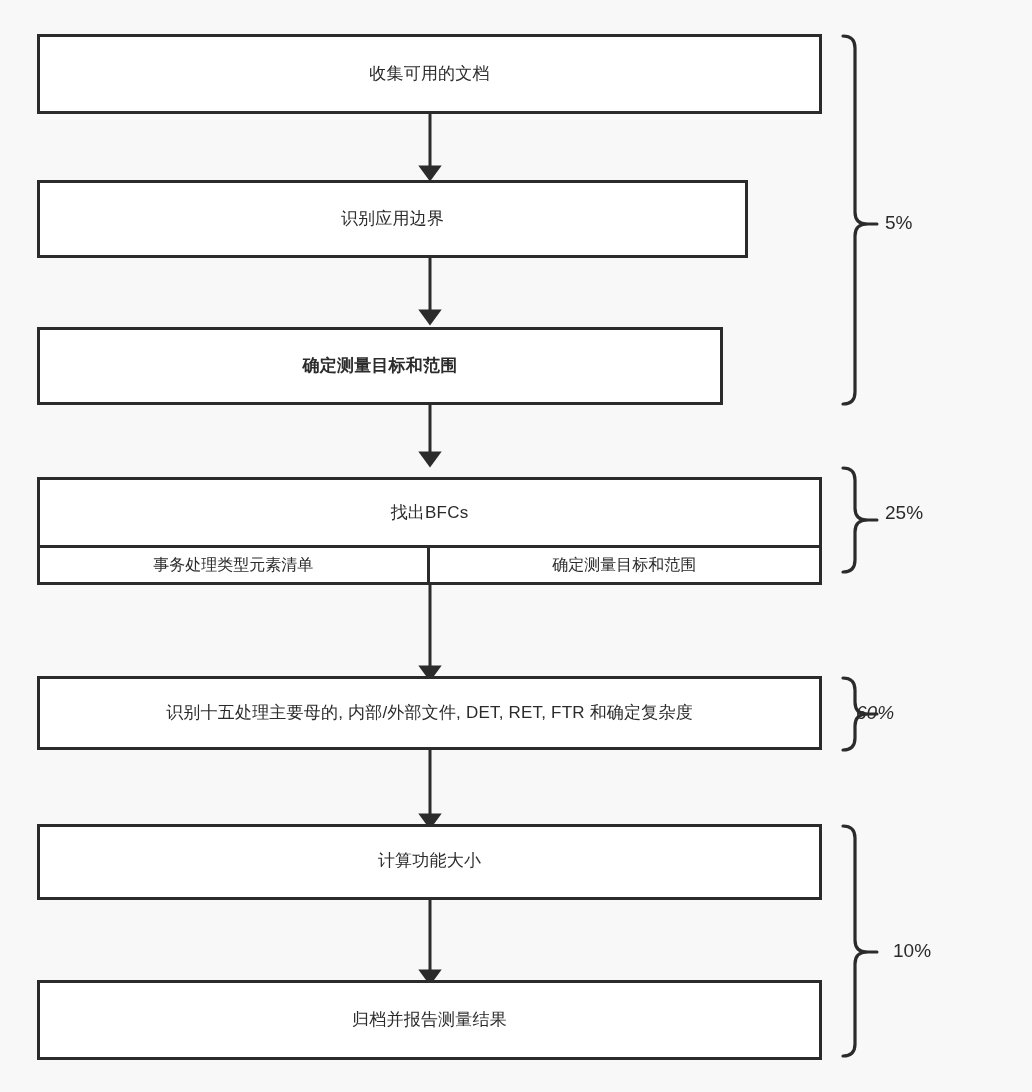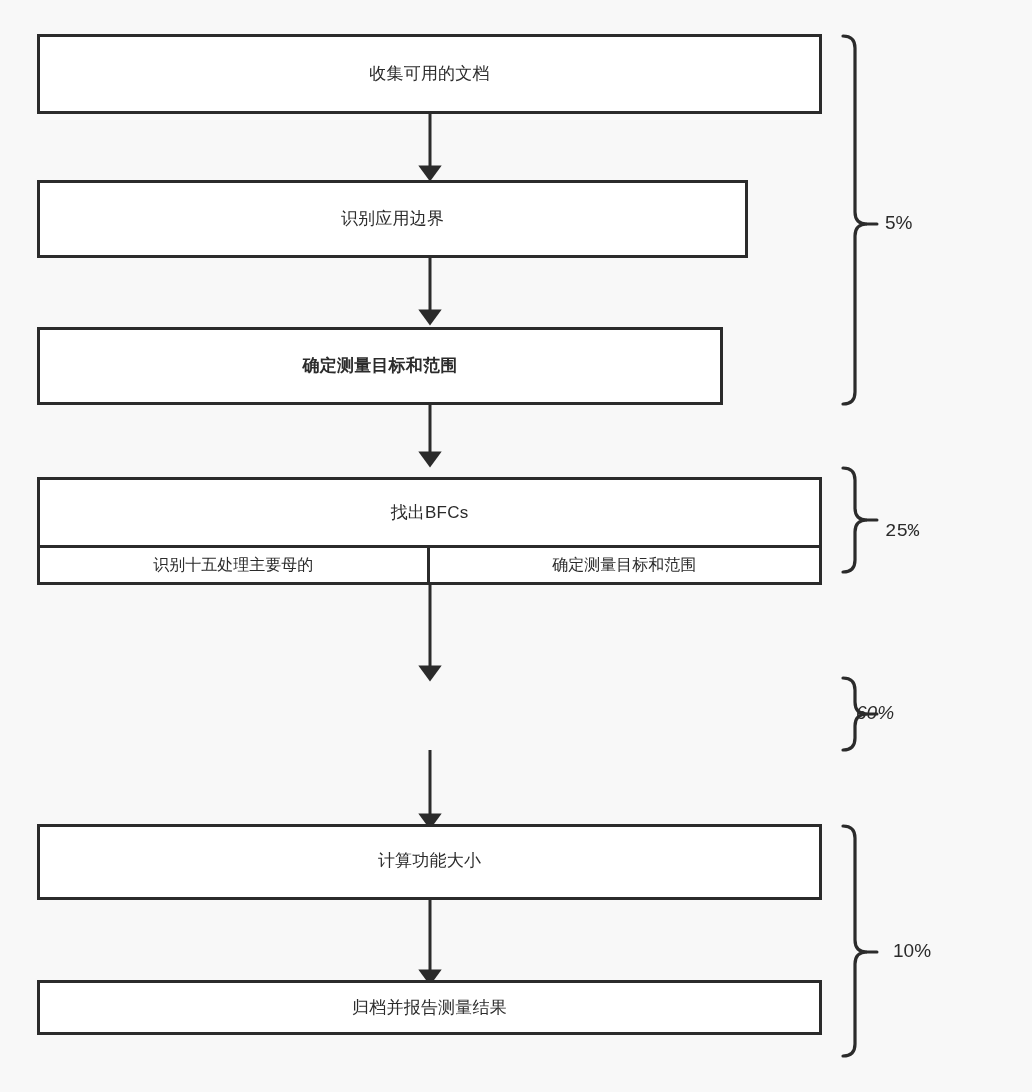--- a/index.html
+++ b/index.html
@@ -114,35 +114,38 @@
   </div>
 
   <div class="node" style="left:37px; top:327px; width:686px; height:78px;font-weight:bold;">
     <div class="node-label">确定测量目标和范围</div>
   </div>
 
   <div class="node" style="left:37px; top:477px; width:785px; height:108px;">
     <div class="node-label">找出BFCs</div>
     <div class="sub-row">
       <div class="sub-cell left">
-        <span>识别十五处理主要母的</span>
+        <span>事务处理类型元素清单</span>
       </div>
       <div class="sub-cell">
         <span>确定测量目标和范围</span>
       </div>
     </div>
   </div>
 
+  <div class="node" style="left:37px; top:676px; width:785px; height:74px;">
+    <div class="node-label">识别十五处理主要母的, 内部/外部文件, DET, RET, FTR 和确定复杂度</div>
+  </div>
 
   <div class="node" style="left:37px; top:824px; width:785px; height:76px;font-family:Liberation Mono, monospace;">
     <div class="node-label">计算功能大小</div>
   </div>
 
-  <div class="node" style="left:37px; top:980px; width:785px; height:55px;">
+  <div class="node" style="left:37px; top:980px; width:785px; height:80px;">
     <div class="node-label">归档并报告测量结果</div>
   </div>
 
   <div class="brace-label" style="left:885px; top:212px;">5%</div>
-  <div class="brace-label" style="left:885px; top:520px;font-family:Liberation Mono, monospace;">25%</div>
+  <div class="brace-label" style="left:885px; top:502px;">25%</div>
   <div class="brace-label" style="left:856px; top:702px;font-style:italic;">60%</div>
   <div class="brace-label" style="left:885px; top:940px;margin-left:8px;">10%</div>
 
 </div>
 
 </body></html>

